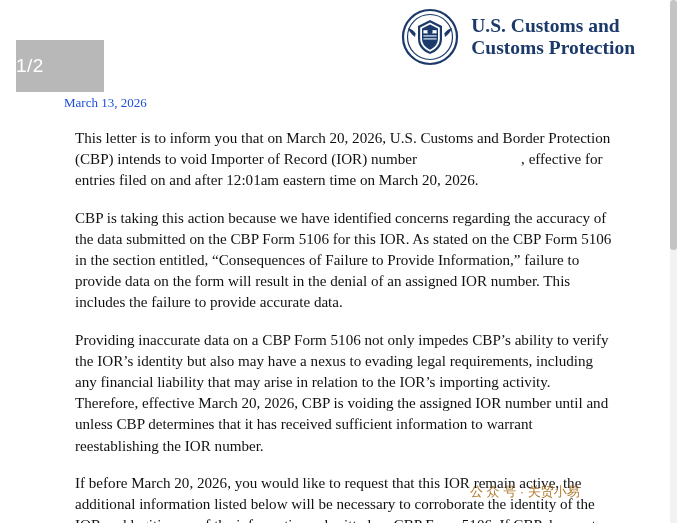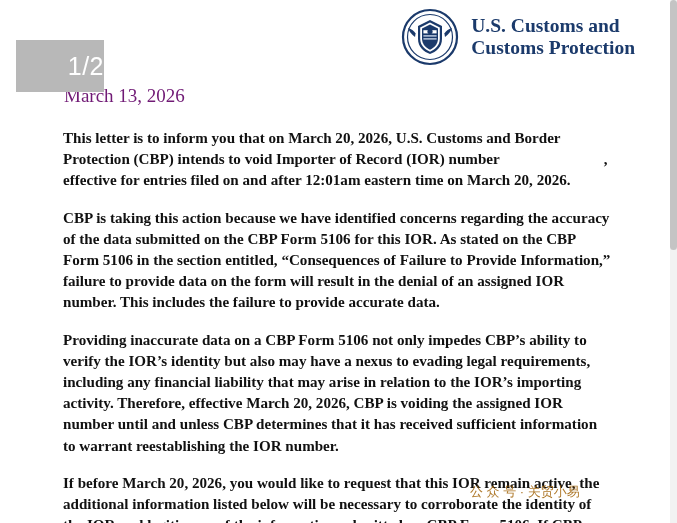--- a/index.html
+++ b/index.html
@@ -19,24 +19,24 @@
   
   .page-badge {
     position: absolute;
     left: 16px;
     top: 40px;
     width: 88px;
     height: 52px;
     background: #b8b8b8;
     color: #ffffff;
     font-family: "Liberation Sans", sans-serif;
-    font-size: 25px;
+    font-size: 19px;
     display: flex;
     align-items: center;
-    justify-content: flex-end;
+    justify-content: flex-start;
     letter-spacing: 0.5px;
     z-index: 5;
   }
 
   
   .letterhead {
     position: absolute;
     right: 42px;
     top: 8px;
     display: flex;
@@ -56,39 +56,38 @@
     line-height: 22px;
     font-weight: bold;
     white-space: nowrap;
   }
   .agency-name .line2 { display: block; }
 
   
   .date-line {
     position: absolute;
     left: 64px;
-    top: 85px;
-    font-size: 19px;
-    color: #701a75;
+    top: 95px;
+    font-size: 13px;
+    color: #1d4ed8;
   }
 
   
   .doc-body {
     position: absolute;
     left: 63px;
     top: 128px;
     width: 549px;
     font-size: 15.1px;
     line-height: 21.2px;
     color: #111;
     text-align: left;
   }
   .doc-body p {
-    margin: 0 0 16px 0;
-    font-weight: bold;
+    margin: 0 0 16px 12px;
   }
   .redaction {
     display: inline-block;
     width: 104px;
     height: 11px;
     vertical-align: baseline;
     background: transparent;
   }
 
   

